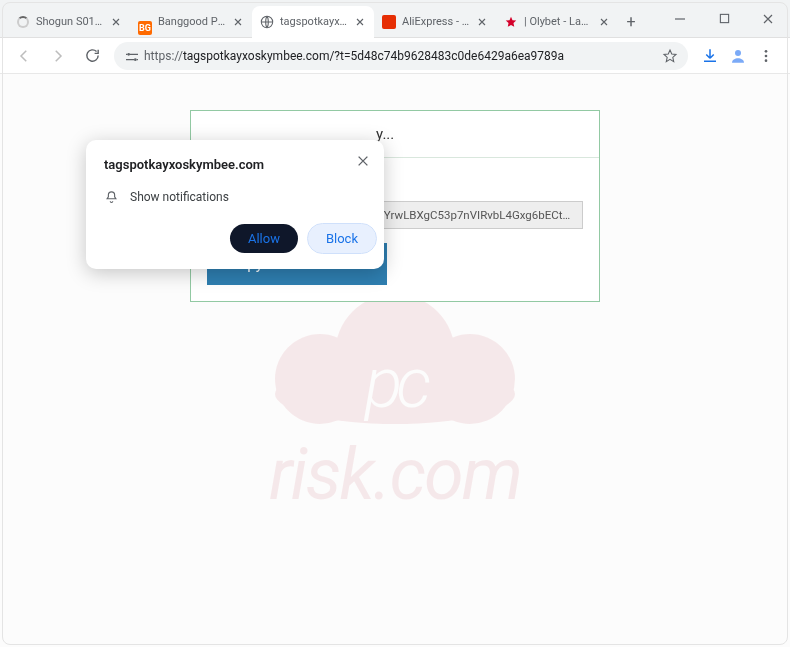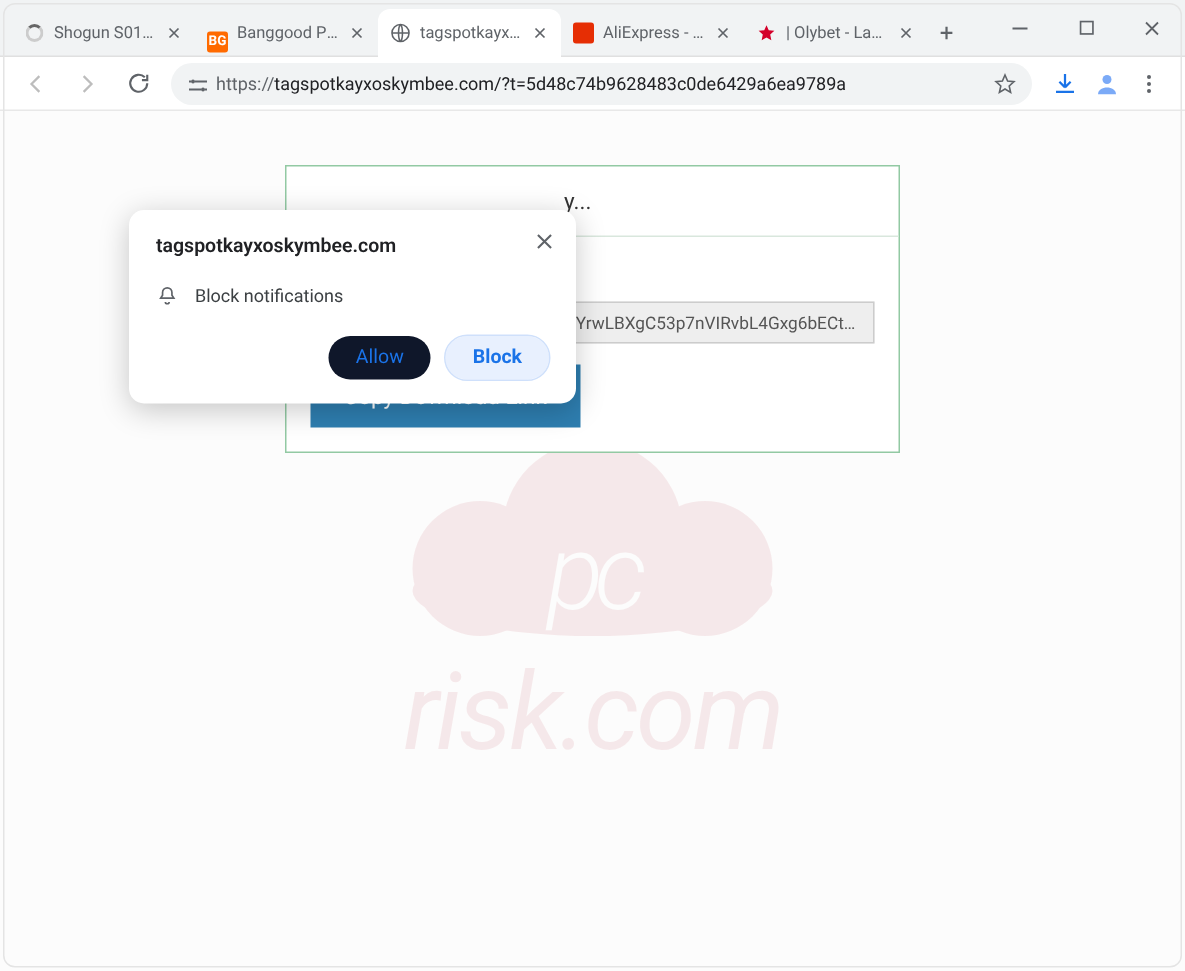--- a/index.html
+++ b/index.html
@@ -35,30 +35,30 @@
 
     
     .page { position: relative; height: calc(100% - 74px); }
     .card { position: absolute; left: 190px; top: 36px; width: 410px; border: 1px solid #92c9a3; background: #fff; }
     .card-head { padding: 14px 16px; border-bottom: 1px solid #d9e7dd; color:#333; font-size:15px; }
     .card-body { padding: 16px; color:#333; font-size:13px; }
     .linkbox { margin-top: 12px; border:1px solid #ccc; background:#eee; padding:6px 8px; font-size:11.5px; color:#555; white-space:nowrap; overflow:hidden; text-overflow:ellipsis; }
     .copy-btn { margin-top:14px; background:#2e7eb0; color:#fff; padding:12px 22px; font-size:15px; border:none; cursor:pointer; }
 
     
-    .notif { position: absolute; left: 86px; top: 66px; width: 298px; background: #fff; border-radius: 10px; box-shadow: 0 4px 20px rgba(0,0,0,0.22); padding: 16px 18px 16px 18px; z-index: 50; }
+    .notif { position: absolute; left: 86px; top: 66px; width: 298px; background: #fff; border-radius: 10px; box-shadow: 0 4px 20px rgba(0,0,0,0.22); padding: 16px 8px 16px 18px; z-index: 50; }
     .notif .hdr { font-size: 13px; color: #202124; font-weight: 600; line-height:1.4; }
     .notif .sub { font-size: 13px; color: #202124; }
     .notif .close-x { position:absolute; top:14px; right:14px; width:14px; height:14px; cursor:pointer; color:#5f6368; }
     .notif .perm-row { display:flex; align-items:center; gap:12px; margin-top:16px; color:#3c4043; font-size:12px; }
     .notif .perm-row .bell { width:14px; height:14px; }
     .notif .actions { display:flex; justify-content:flex-end; gap:10px; margin-top:20px; }
     .pill { border:none; border-radius:16px; padding:7px 18px; font-size:13px; cursor:pointer; }
     .pill.allow { background:#0f172a; color:#1a73e8; }
-    .pill.block { background:#e8f0fe; color:#1a73e8; font-weight:700; outline: 1px solid #cfe0fb; }
+    .pill.block { background:#e8f0fe; color:#1a73e8; font-weight:400; outline: 1px solid #cfe0fb; }
 
     
     .watermark { position:absolute; inset:0; display:flex; align-items:center; justify-content:center; pointer-events:none; z-index:1; }
     .watermark .inner { text-align:center; opacity:0.08; transform: translateY(40px); }
     .watermark .cloud { position: relative; width: 240px; height: 140px; margin: 0 auto 8px; }
     .watermark .cloud .c { position:absolute; background:#b01425; border-radius:50%; }
     .watermark .txt { font-size: 72px; font-weight: 400; color:#b01425; font-style: italic; letter-spacing: -2px; }
     
     .c1{width:120px;height:120px;left:60px;top:10px;}
     .c2{width:90px;height:90px;left:0;top:50px;}
@@ -254,21 +254,21 @@
           <path d="M3 3l10 10M13 3L3 13" stroke="currentColor" stroke-width="1.6"></path>
         </svg>
     </div>
     <div class="hdr">tagspotkayxoskymbee.com</div>
     <div class="perm-row">
       <span class="bell">
         <svg viewBox="0 0 24 24" width="15" height="15">
             <path d="M12 3a5 5 0 0 0-5 5v3l-2 3h14l-2-3V8a5 5 0 0 0-5-5zM10 18a2 2 0 0 0 4 0" fill="none" stroke="#5f6368" stroke-width="1.8"></path>
           </svg>
       </span>
-      <span>Block notifications</span>
+      <span>Show notifications</span>
     </div>
     <div class="actions">
       <button class="pill allow">Allow</button>
       <button class="pill block">Block</button>
     </div>
   </div>
 
 </div>
 
 <div class="frame"></div>

